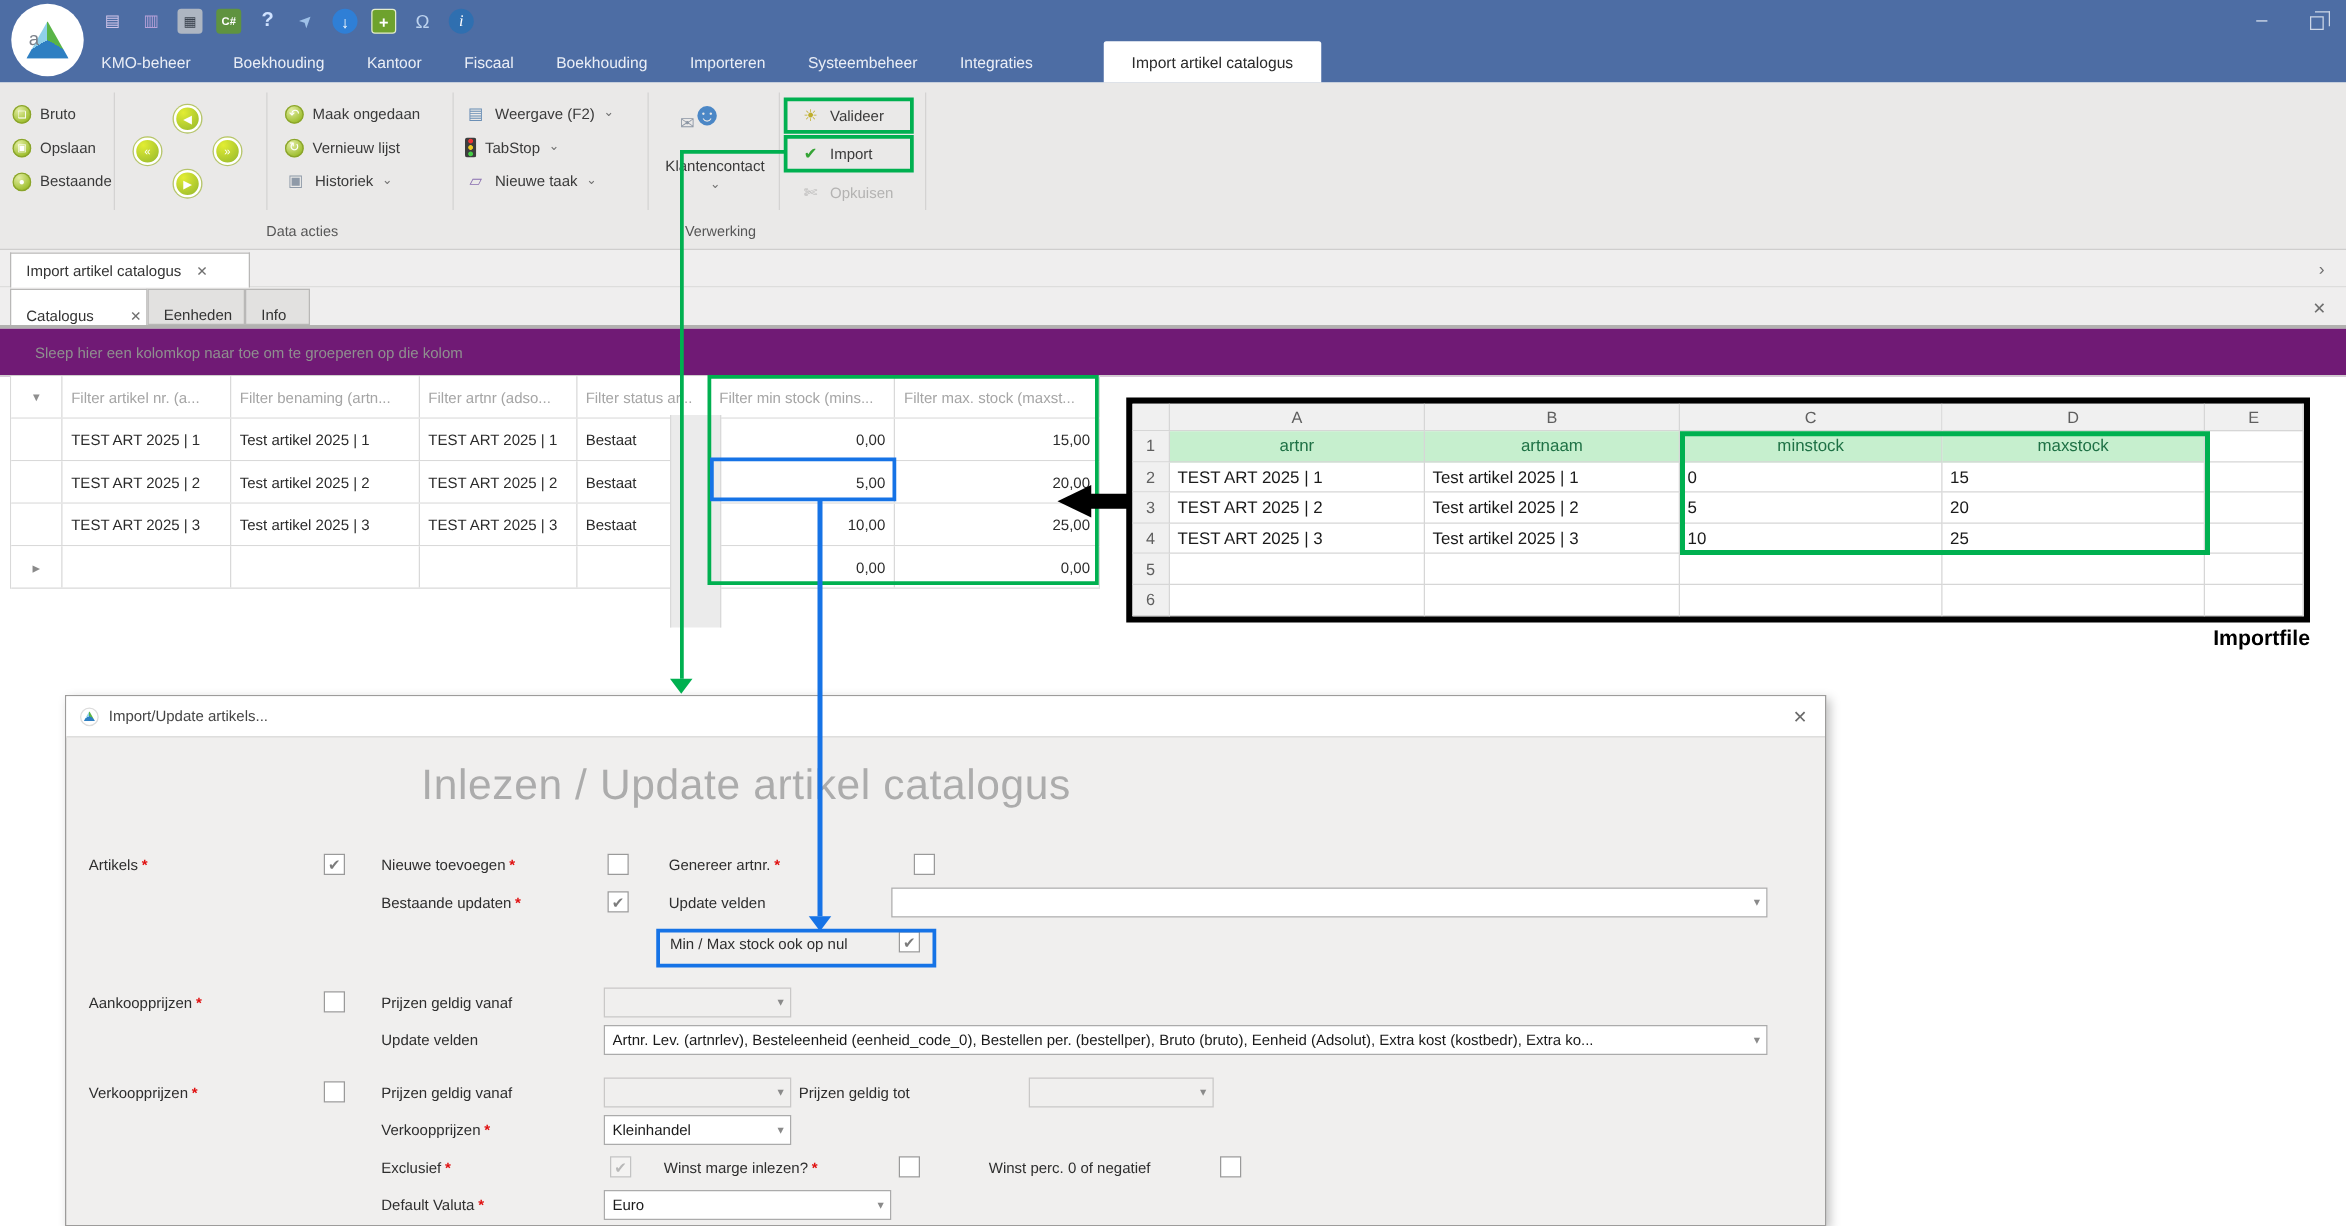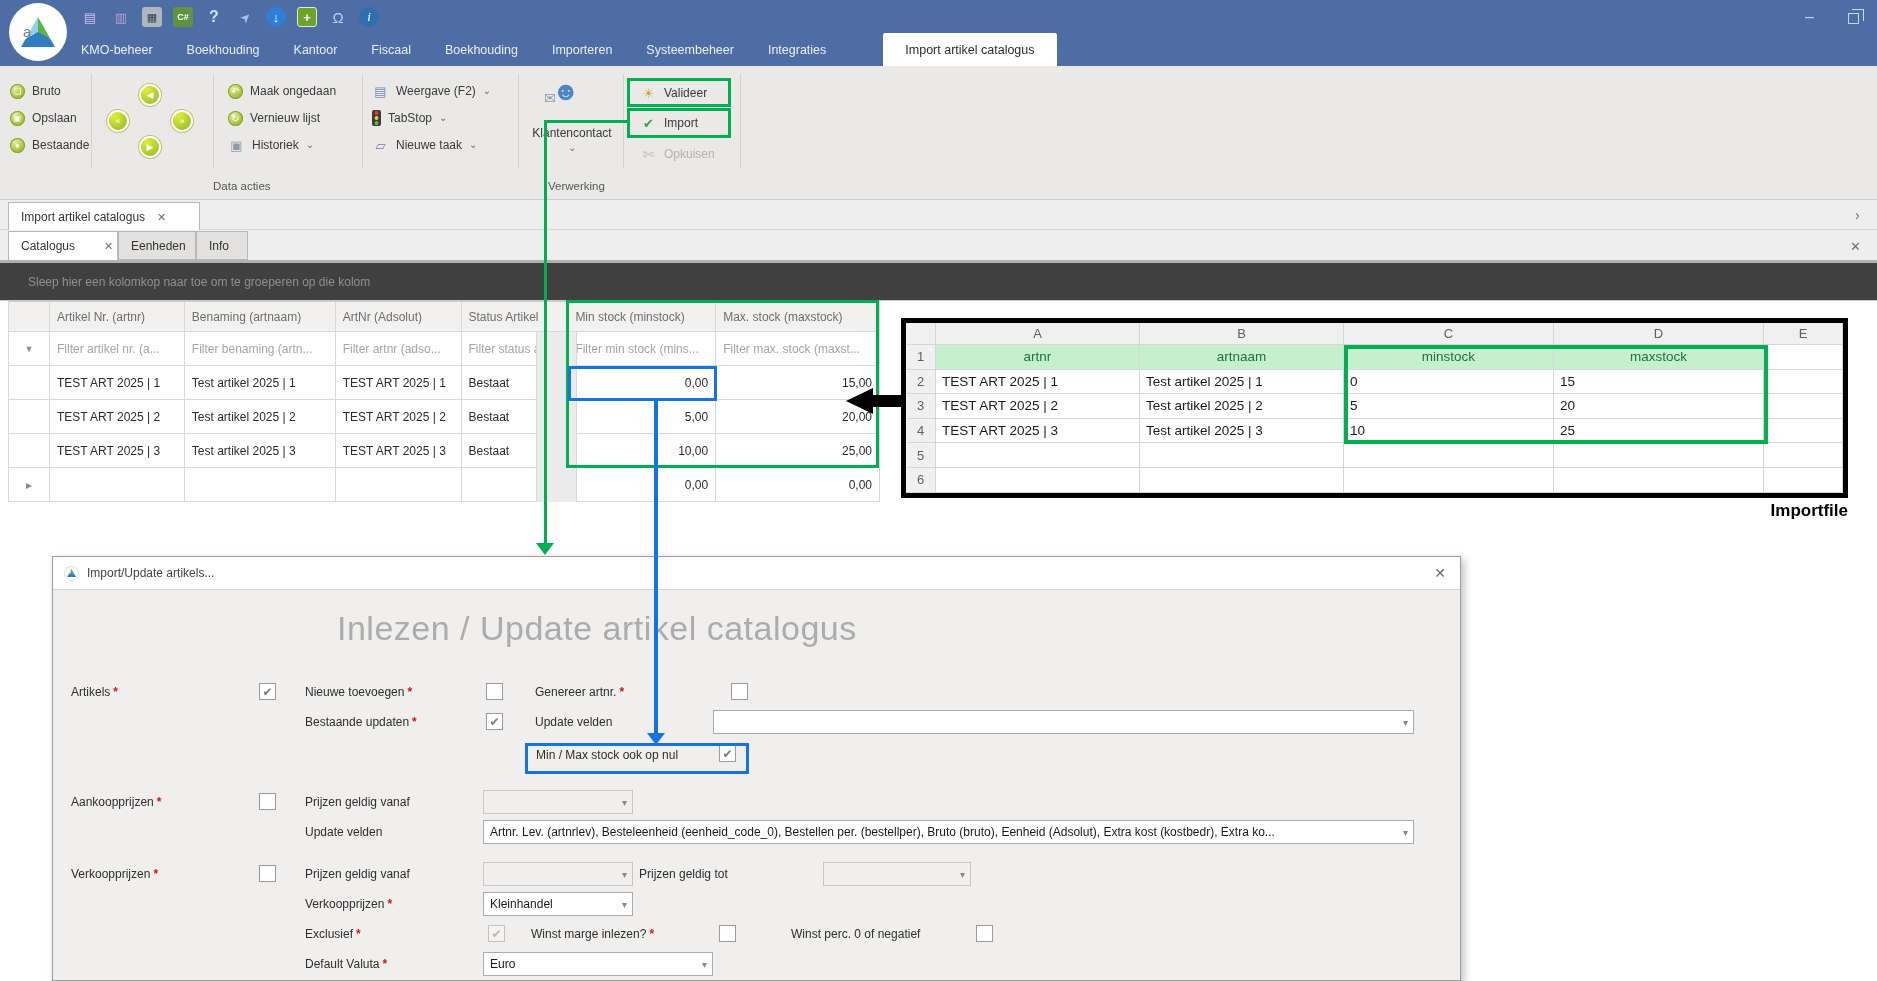--- a/index.html
+++ b/index.html
@@ -38,29 +38,29 @@
   .traffic{width:9px;height:16px;min-width:9px;border-radius:2px;background:#3d3d3d;background-image:radial-gradient(circle at 50% 18%,#e33 1.6px,transparent 2.2px),radial-gradient(circle at 50% 50%,#ec2 1.6px,transparent 2.2px),radial-gradient(circle at 50% 82%,#4c4 1.6px,transparent 2.2px)}
   .grouplabel{top:180px;font-size:11.5px;color:#565656;text-align:left}
   .bigbtn-icon{font-size:26px;color:#4b87c6;line-height:26px}
   .bigbtn-env{position:absolute;left:-8px;bottom:-2px;font-size:14px;color:#8d97a5}
   .disabled{color:#b4b3b2}
 
   
   .doctabrow{left:0;top:200px;width:1877px;height:30px;background:#efeeee;border-bottom:1px solid #d8d7d6}
   .doctab{left:8px;top:202px;width:192px;height:29px;background:#fff;border:1px solid #b9b8b7;border-bottom:none;display:flex;align-items:center;gap:12px;padding:0 12px;font-size:12px;color:#333}
   .subtabrow{left:0;top:230px;width:1877px;height:30px;background:#efeeee}
-  .subtab{top:231px;height:29px;display:flex;align-items:center;gap:29px;padding:0 12px;font-size:12px;color:#333;border:1px solid #b9b8b7}
+  .subtab{top:231px;height:29px;display:flex;align-items:flex-end;gap:29px;padding:0 12px;font-size:12px;color:#333;border:1px solid #b9b8b7}
   .subtab.active{background:#fff;border-bottom:none}
   .subtab.inactive{background:#e2e1e0}
   .tabdivider{left:0;top:260px;width:1877px;height:3px;background:#b2b1b0}
   .closex{color:#6f6f6f;font-size:11px}
   .tabscroll{color:#6f6f6f;font-size:14px}
 
   
-  .hintbar{left:0;top:263px;width:1877px;height:38px;background:#404040;border-bottom:1px solid #cfcecd;display:flex;align-items:center;padding-left:28px;font-size:12px;color:#8f8f8f}
+  .hintbar{left:0;top:263px;width:1877px;height:38px;background:#701a75;border-bottom:1px solid #cfcecd;display:flex;align-items:center;padding-left:28px;font-size:12px;color:#8f8f8f}
   .grid{left:8px;top:301px;width:872px;font-size:12px;color:#2b2b2b;border-left:1px solid #d9d9d9;background:#fff}
   .g-row{display:flex;height:34px;border-bottom:1px solid #d9d9d9;background:#fff}
   .g-row.head{height:31px;background:#f2f1f0;color:#6e6e6e;border-top:1px solid #c9c8c7}
   .g-row.filter{color:#a5a5a5}
   .gc{border-right:1px solid #d9d9d9;display:flex;align-items:center;padding:0 7px;overflow:hidden;white-space:nowrap}
   .c0{width:41px;justify-content:center}.c1{width:135px}.c2{width:151px}.c3{width:126px}.c4{width:107px}.c5{width:148px}.c6{width:164px}
   .num{justify-content:flex-end}
   .graystrip{left:536px;top:332px;width:41px;height:170px;background:#ebebeb;border-left:1px solid #d9d9d9;border-right:1px solid #d9d9d9}
   .funnel{color:#8f8f8f;font-size:9px}
   .newmark{color:#8a8a8a;font-size:12px}
@@ -248,29 +248,20 @@
       <span>Info</span>
     </div>
   <div class="abs closex" style="left:1850px;top:239px;font-size:13px">✕</div>
   <div class="abs tabdivider"></div>
 
   <div class="abs hintbar">
       <span>Sleep hier een kolomkop naar toe om te groeperen op die kolom</span>
     </div>
 
   <div class="abs grid">
-    <div class="g-row head">
-      <div class="gc c0"></div>
-      <div class="gc c1">Artikel Nr. (artnr)</div>
-      <div class="gc c2">Benaming (artnaam)</div>
-      <div class="gc c3">ArtNr (Adsolut)</div>
-      <div class="gc c4">Status Artikel</div>
-      <div class="gc c5">Min stock (minstock)</div>
-      <div class="gc c6">Max. stock (maxstock)</div>
-    </div>
     <div class="g-row filter">
       <div class="gc c0">
           <span class="funnel">▼</span>
         </div>
       <div class="gc c1">Filter artikel nr. (a...</div>
       <div class="gc c2">Filter benaming (artn...</div>
       <div class="gc c3">Filter artnr (adso...</div>
       <div class="gc c4">Filter status ar...</div>
       <div class="gc c5">Filter min stock (mins...</div>
       <div class="gc c6">Filter max. stock (maxst...</div>

